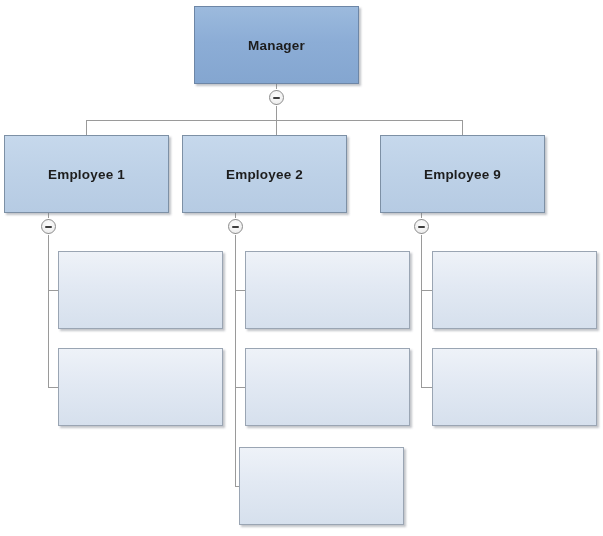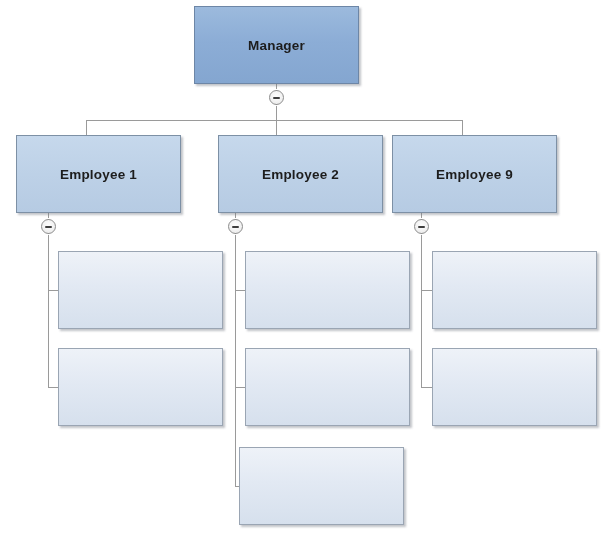--- a/index.html
+++ b/index.html
@@ -38,21 +38,20 @@
     border: 1px solid #7b8ea3;
     box-shadow: 1.5px 2px 2px rgba(120,125,135,0.45);
   }
   .node-root {
     background: linear-gradient(180deg, #9cbadd 0%, #8cadd6 45%, #84a6d0 100%);
     border-color: #6d86a6;
   }
   .node-lvl1 {
     background: linear-gradient(180deg, #c6d8ec 0%, #bdd1e7 50%, #b6cbe3 100%);
     border-color: #7d90a5;
-    margin-left: 12px;
   }
   .node-lvl2 {
     background: linear-gradient(180deg, #eef2f8 0%, #e2e9f3 45%, #d6e0ed 100%);
     border-color: #9aa5b3;
   }
   .node-label {
     font-size: 13.5px;
     font-weight: bold;
     color: #1d1d1d;
     letter-spacing: 0.2px;
@@ -129,21 +128,21 @@
   <div class="node node-lvl2" style="left:432px; top:251px; width:165px; height:78px;">
     <span class="node-label"></span>
   </div>
   <div class="node node-lvl2" style="left:432px; top:348px; width:165px; height:78px;">
     <span class="node-label"></span>
   </div>
 
   <div class="node node-lvl1" style="left:4px; top:135px; width:165px; height:78px;">
     <span class="node-label">Employee 1</span>
   </div>
-  <div class="node node-lvl1" style="left:206px; top:135px; width:165px; height:78px;">
+  <div class="node node-lvl1" style="left:182px; top:135px; width:165px; height:78px;">
     <span class="node-label">Employee 2</span>
   </div>
   <div class="node node-lvl1" style="left:380px; top:135px; width:165px; height:78px;">
     <span class="node-label">Employee 9</span>
   </div>
 
   <div class="node node-root" style="left:194px; top:6px; width:165px; height:78px;">
     <span class="node-label">Manager</span>
   </div>
 

